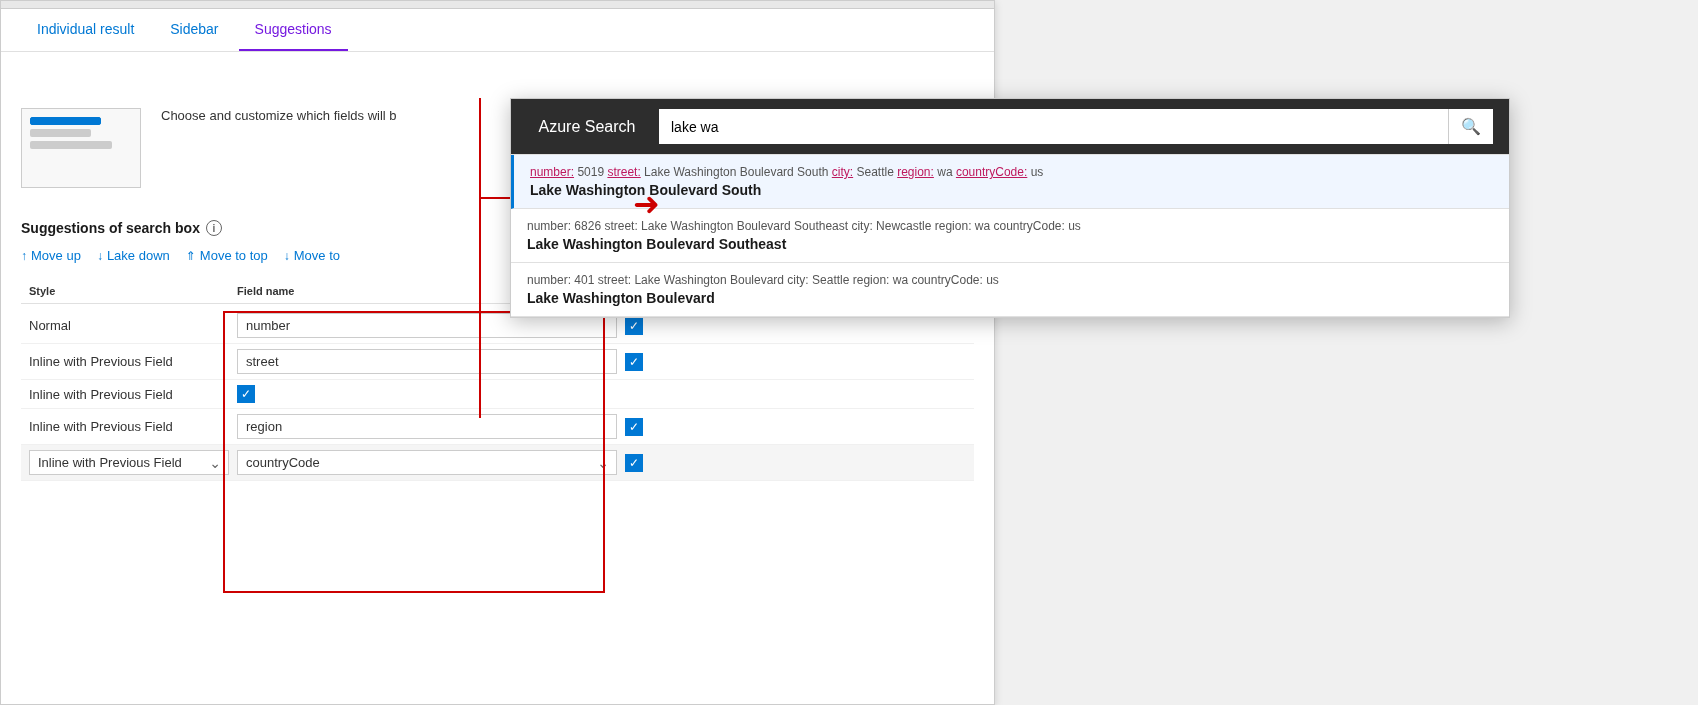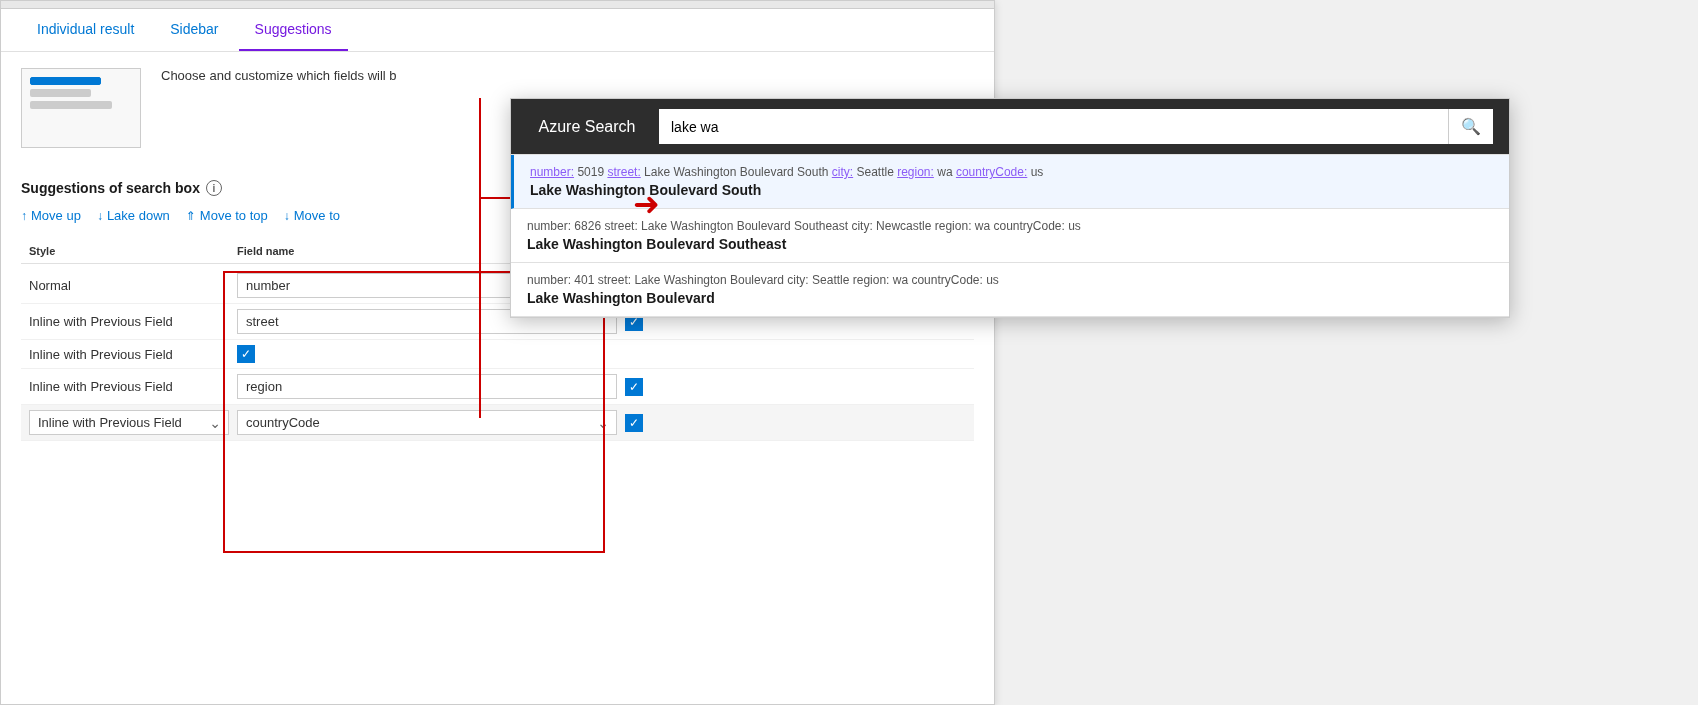--- a/index.html
+++ b/index.html
@@ -282,21 +282,21 @@
       background: #f0f6ff;
     }
 
     .suggestion-meta {
       font-size: 12px;
       color: #555;
       margin-bottom: 3px;
     }
 
     .suggestion-meta .label {
-      color: #8b5cf6;
+      color: #be185d;
       text-decoration: underline;
       font-weight: 500;
     }
 
     .suggestion-name {
       font-size: 14px;
       font-weight: 600;
       color: #1a1a1a;
     }
 
@@ -326,21 +326,21 @@
   <div class="left-panel">
     <div class="top-titlebar"></div>
 
     <div class="tabs">
       <div class="tab">Individual result</div>
       <div class="tab">Sidebar</div>
       <div class="tab active">Suggestions</div>
     </div>
 
     <div class="panel-content">
-      <div style="display:flex; gap:20px; align-items:flex-start; margin-bottom:16px;">
+      <div style="display:flex; gap:20px; align-items:flex-start; margin-bottom:16px;margin-top:40px;">
         <div class="preview-box">
           <div class="preview-line highlight"></div>
           <div class="preview-line short"></div>
           <div class="preview-line medium"></div>
         </div>
         <div class="choose-text">Choose and customize which fields will b</div>
       </div>
 
       <div class="section-title">
         <span>Suggestions of search box</span>

